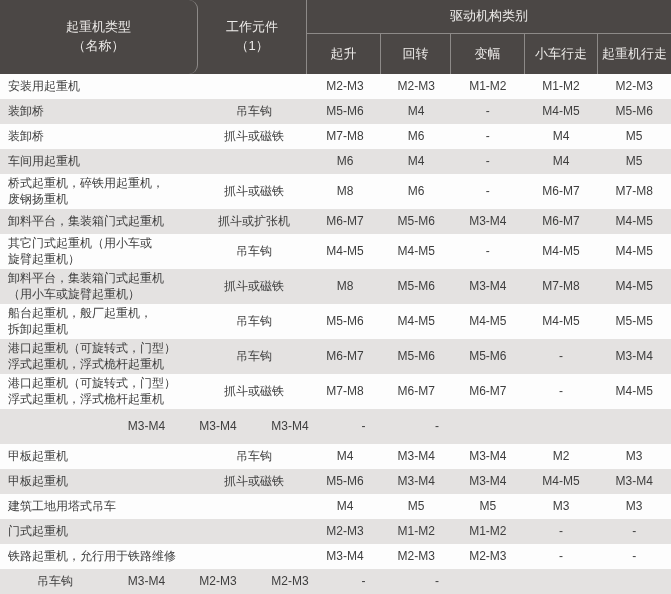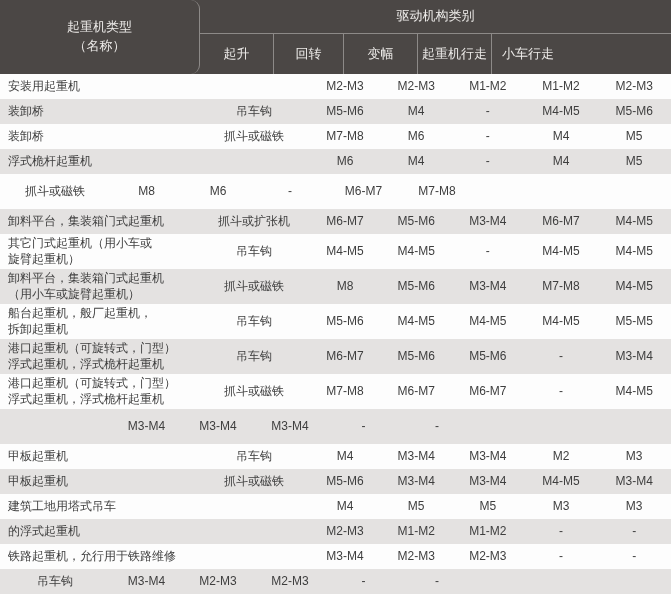--- a/index.html
+++ b/index.html
@@ -43,28 +43,30 @@
       height:100%;text-align:center;white-space:pre-line;line-height:1.3;}
   .td.c1{justify-content:flex-start;text-align:left;padding-left:8px;padding-right:4px;}
 </style>
 </head>
 <body>
 
 <div class="table">
   <div class="thead">
     <div class="th c1">起重机类型
 （名称）</div>
+    <div class="th c2">工作元件
+（1）</div>
     <div class="drive">
       <div class="drive-top">驱动机构类别</div>
       <div class="drive-cols">
         <div class="th c3">起升</div>
         <div class="th c4">回转</div>
         <div class="th c5">变幅</div>
+        <div class="th c6">小车行走</div>
         <div class="th c7">起重机行走</div>
-        <div class="th c6">小车行走</div>
       </div>
     </div>
   </div>
   <div class="tbody">
       <div class="tr">
         <div class="td c1">安装用起重机</div>
         <div class="td c2"></div>
         <div class="td c3">M2-M3</div>
         <div class="td c4">M2-M3</div>
         <div class="td c5">M1-M2</div>
@@ -83,29 +85,31 @@
       <div class="tr">
         <div class="td c1">装卸桥</div>
         <div class="td c2">抓斗或磁铁</div>
         <div class="td c3">M7-M8</div>
         <div class="td c4">M6</div>
         <div class="td c5">-</div>
         <div class="td c6">M4</div>
         <div class="td c7">M5</div>
       </div>
       <div class="tr alt">
-        <div class="td c1">浮式桅杆起重机</div>
+        <div class="td c1">车间用起重机</div>
         <div class="td c2"></div>
         <div class="td c3">M6</div>
         <div class="td c4">M4</div>
         <div class="td c5">-</div>
         <div class="td c6">M4</div>
         <div class="td c7">M5</div>
       </div>
       <div class="tr tall">
+        <div class="td c1">桥式起重机，碎铁用起重机，
+废钢扬重机</div>
         <div class="td c2">抓斗或磁铁</div>
         <div class="td c3">M8</div>
         <div class="td c4">M6</div>
         <div class="td c5">-</div>
         <div class="td c6">M6-M7</div>
         <div class="td c7">M7-M8</div>
       </div>
       <div class="tr alt">
         <div class="td c1">卸料平台，集装箱门式起重机</div>
         <div class="td c2">抓斗或扩张机</div>
@@ -194,21 +198,21 @@
       <div class="tr">
         <div class="td c1">建筑工地用塔式吊车</div>
         <div class="td c2"></div>
         <div class="td c3">M4</div>
         <div class="td c4">M5</div>
         <div class="td c5">M5</div>
         <div class="td c6">M3</div>
         <div class="td c7">M3</div>
       </div>
       <div class="tr alt">
-        <div class="td c1">的浮式起重机</div>
+        <div class="td c1">门式起重机</div>
         <div class="td c2"></div>
         <div class="td c3">M2-M3</div>
         <div class="td c4">M1-M2</div>
         <div class="td c5">M1-M2</div>
         <div class="td c6">-</div>
         <div class="td c7">-</div>
       </div>
       <div class="tr">
         <div class="td c1">铁路起重机，允行用于铁路维修</div>
         <div class="td c2"></div>

